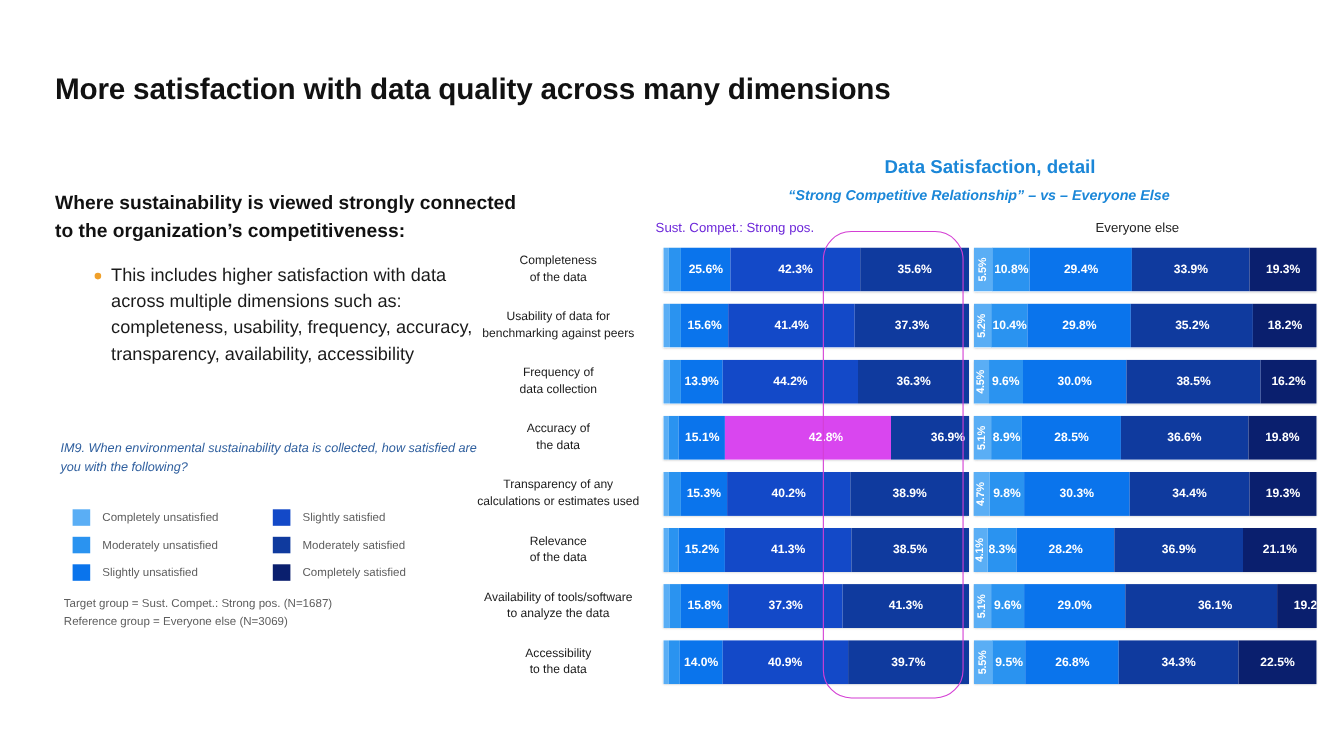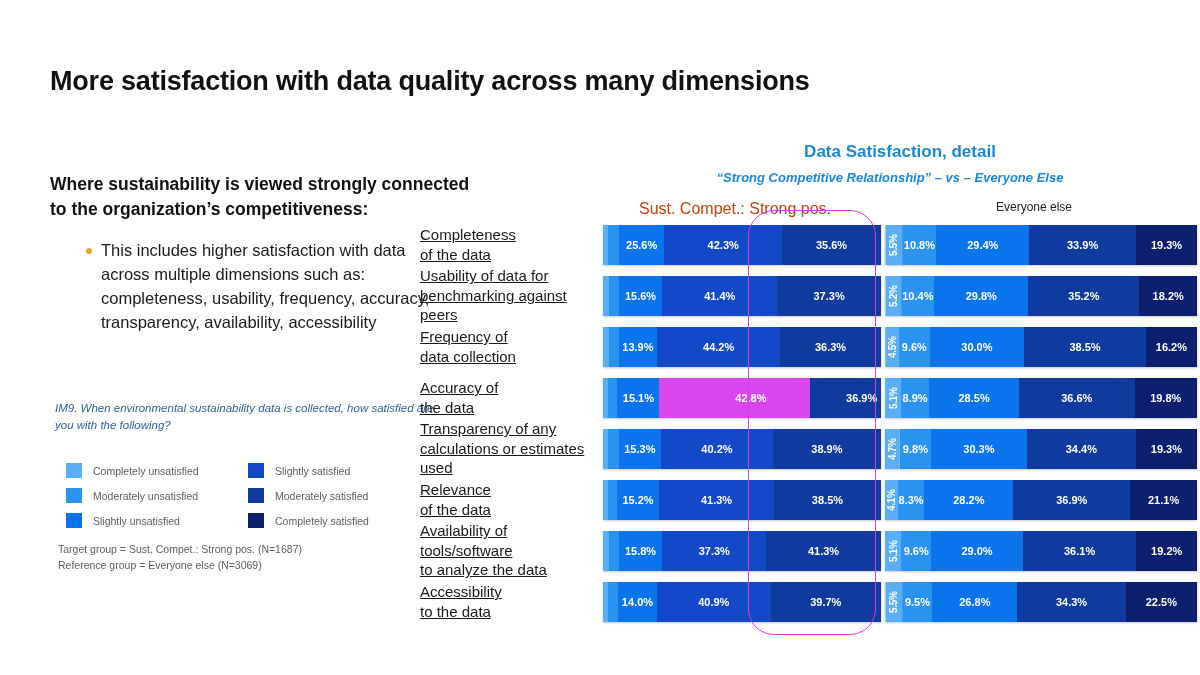--- a/index.html
+++ b/index.html
@@ -134,23 +134,22 @@
     font-size: 13px;
     font-weight: bold;
     font-style: italic;
     color: #1b87d8;
   }
   #col-head-left {
     position: absolute;
     left: 596px;
     width: 278px;
     top: 200px;
-    text-align: center;
-    font-size: 16px;
-    color: #c2410c;
+    font-size: 12px;
+    color: #6d28d9;
   }
   #col-head-right {
     position: absolute;
     left: 878px;
     width: 312px;
     top: 200px;
     text-align: center;
     font-size: 12px;
     color: #222222;
   }
@@ -166,27 +165,26 @@
   .chart-row {
     position: relative;
     height: 45px;
     margin-bottom: 6px;
     display: flex;
     align-items: center;
   }
   .row-label {
     width: 175px;
     flex: 0 0 auto;
-    text-align: left;
+    text-align: center;
     padding-right: 8px;
-    font-size: 15px;
+    font-size: 11px;
     color: #1a1a1a;
     line-height: 1.3;
     white-space: pre-line;
-    text-decoration: underline;
   }
   .bar-group {
     flex: 0 0 auto;
     display: flex;
     height: 40px;
     overflow: hidden;
     box-shadow: 0 1px 2px rgba(0,0,0,0.22);
   }
   .bar-left  { width: 278px; }
   .bar-spacer{ width: 4px; flex: 0 0 auto; }
@@ -397,21 +395,21 @@
         <div class="seg blank" style="flex: 0 0 3.6%; background: rgb(42, 147, 240);"></div>
         <div class="seg" style="flex: 0 0 15.8%; background: rgb(10, 116, 236);">15.8%</div>
         <div class="seg" style="flex: 0 0 37.3%; background: rgb(19, 73, 200);">37.3%</div>
         <div class="seg" style="flex: 0 0 41.3%; background: rgb(15, 58, 158);">41.3%</div>
       </div>
       <div class="bar-spacer"></div>
       <div class="bar-group bar-right">
         <div class="seg rotated" style="flex: 0 0 5.15152%; background: rgb(90, 174, 245);">5.1%</div>
         <div class="seg" style="flex: 0 0 9.69697%; background: rgb(42, 147, 240);">9.6%</div>
         <div class="seg" style="flex: 0 0 29.2929%; background: rgb(10, 116, 236);">29.0%</div>
-        <div class="seg" style="flex: 0 0 36.4646%; background: rgb(15, 58, 158);">36.1%</div>
+        <div class="seg" style="flex: 0 0 36.4646%; background: rgb(15, 58, 158); padding-left: 25px;">36.1%</div>
         <div class="seg" style="flex: 0 0 19.3939%; background: rgb(10, 31, 110);">19.2%</div>
       </div>
     </div>
     <div class="chart-row">
       <div class="row-label">Accessibility
 to the data</div>
       <div class="bar-group bar-left">
         <div class="seg blank" style="flex: 0 0 1.8%; background: rgb(90, 174, 245);"></div>
         <div class="seg blank" style="flex: 0 0 3.6%; background: rgb(42, 147, 240);"></div>
         <div class="seg" style="flex: 0 0 14%; background: rgb(10, 116, 236);">14.0%</div>

